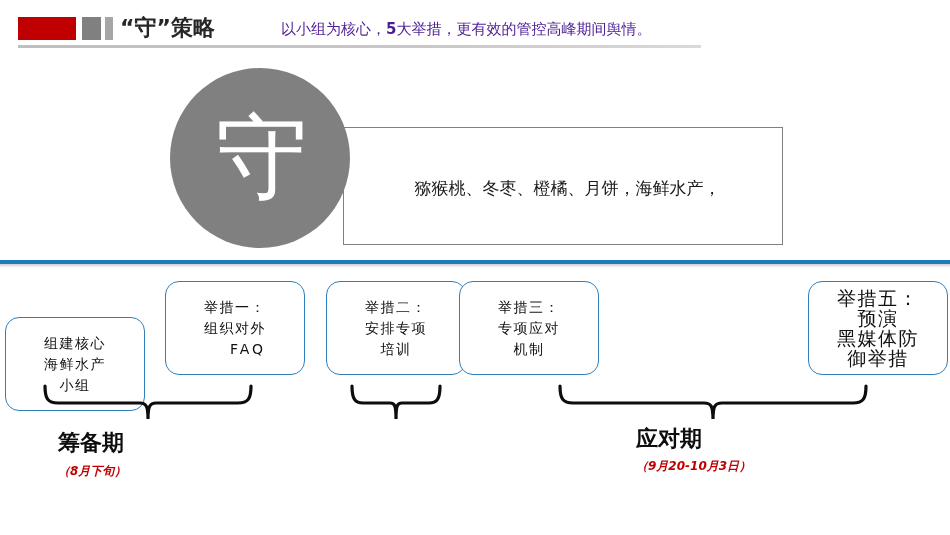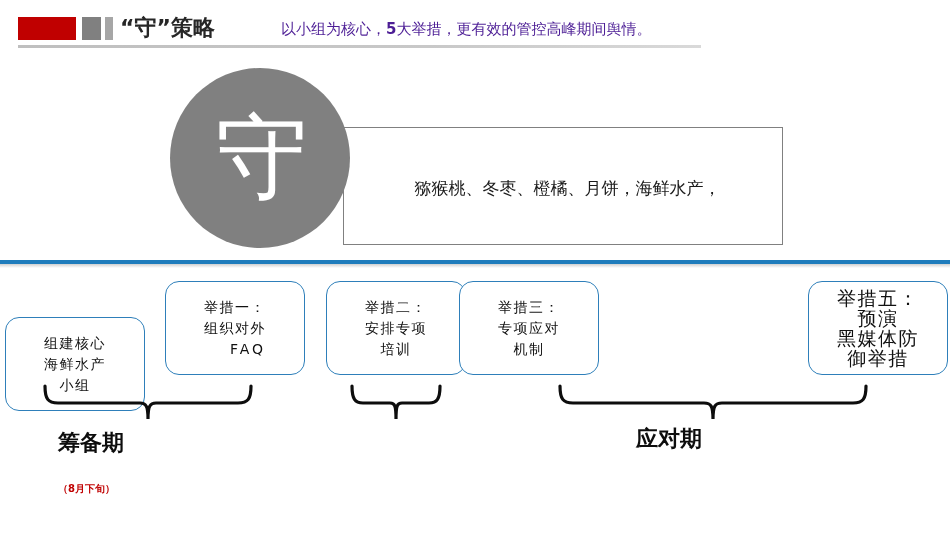--- a/index.html
+++ b/index.html
@@ -196,25 +196,26 @@
     text-align: left;
   }
   .phase-name {
     font-size: 22px;
     font-weight: bold;
     color: #0d0d0d;
     line-height: 30px;
     white-space: nowrap;
   }
   .phase-date {
-    font-size: 10px;
+    font-size: 12px;
     font-weight: bold;
     color: #c00000;
     line-height: 22px;
-    margin-top: 20px;
+    margin-top: 2px;
+    font-style: italic;
   }
   .phase.p0 { left: 58px;  top: 428px; width: 156px; }
   .phase.p1 { left: 318px; top: 428px; width: 156px; }
   .phase.p2 { left: 636px; top: 424px; width: 156px; }
   .phase.p2 .phase-date { white-space: normal; line-height: 21px; }
 </style>
 </head>
 <body>
 
 <div id="slide">
@@ -293,15 +294,16 @@
   </div>
 
   <div class="phase p0">
     <div class="phase-name">筹备期</div>
     <div class="phase-date">（8月下旬）</div>
   </div>
   <div class="phase p1">
   </div>
   <div class="phase p2">
     <div class="phase-name">应对期</div>
+    <div class="phase-date">（9月20-10月3日）</div>
   </div>
 
 </div>
 
 </body></html>

